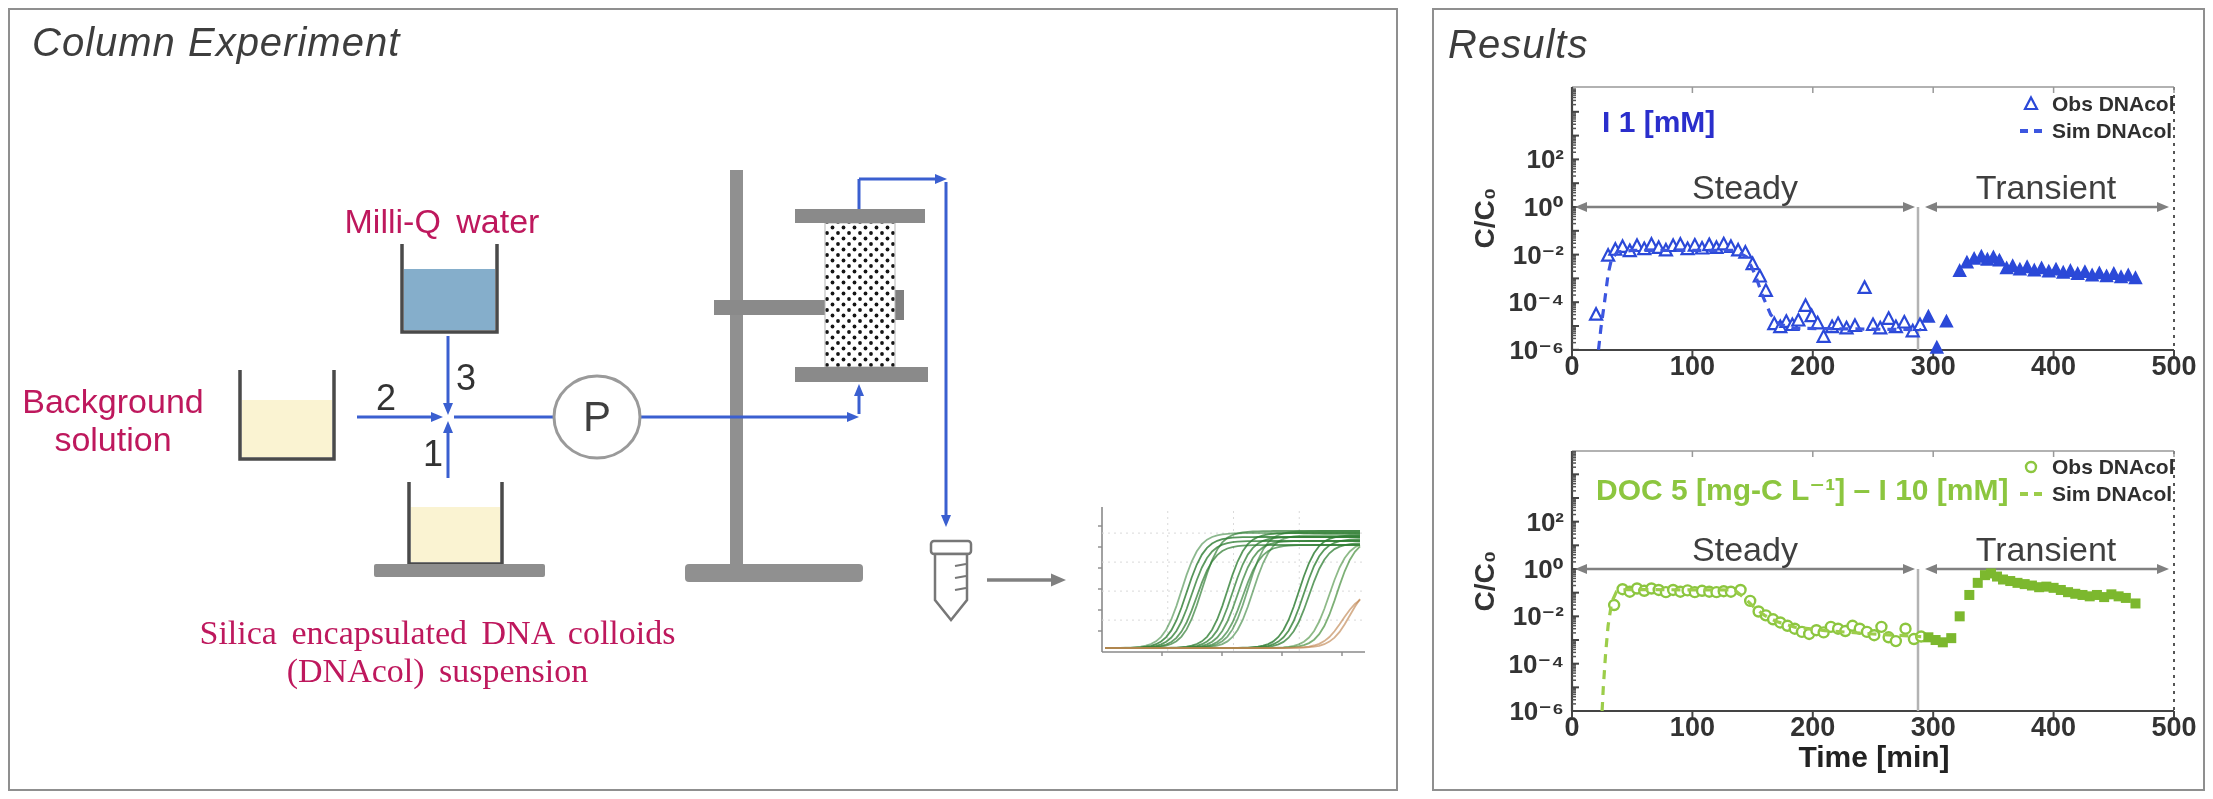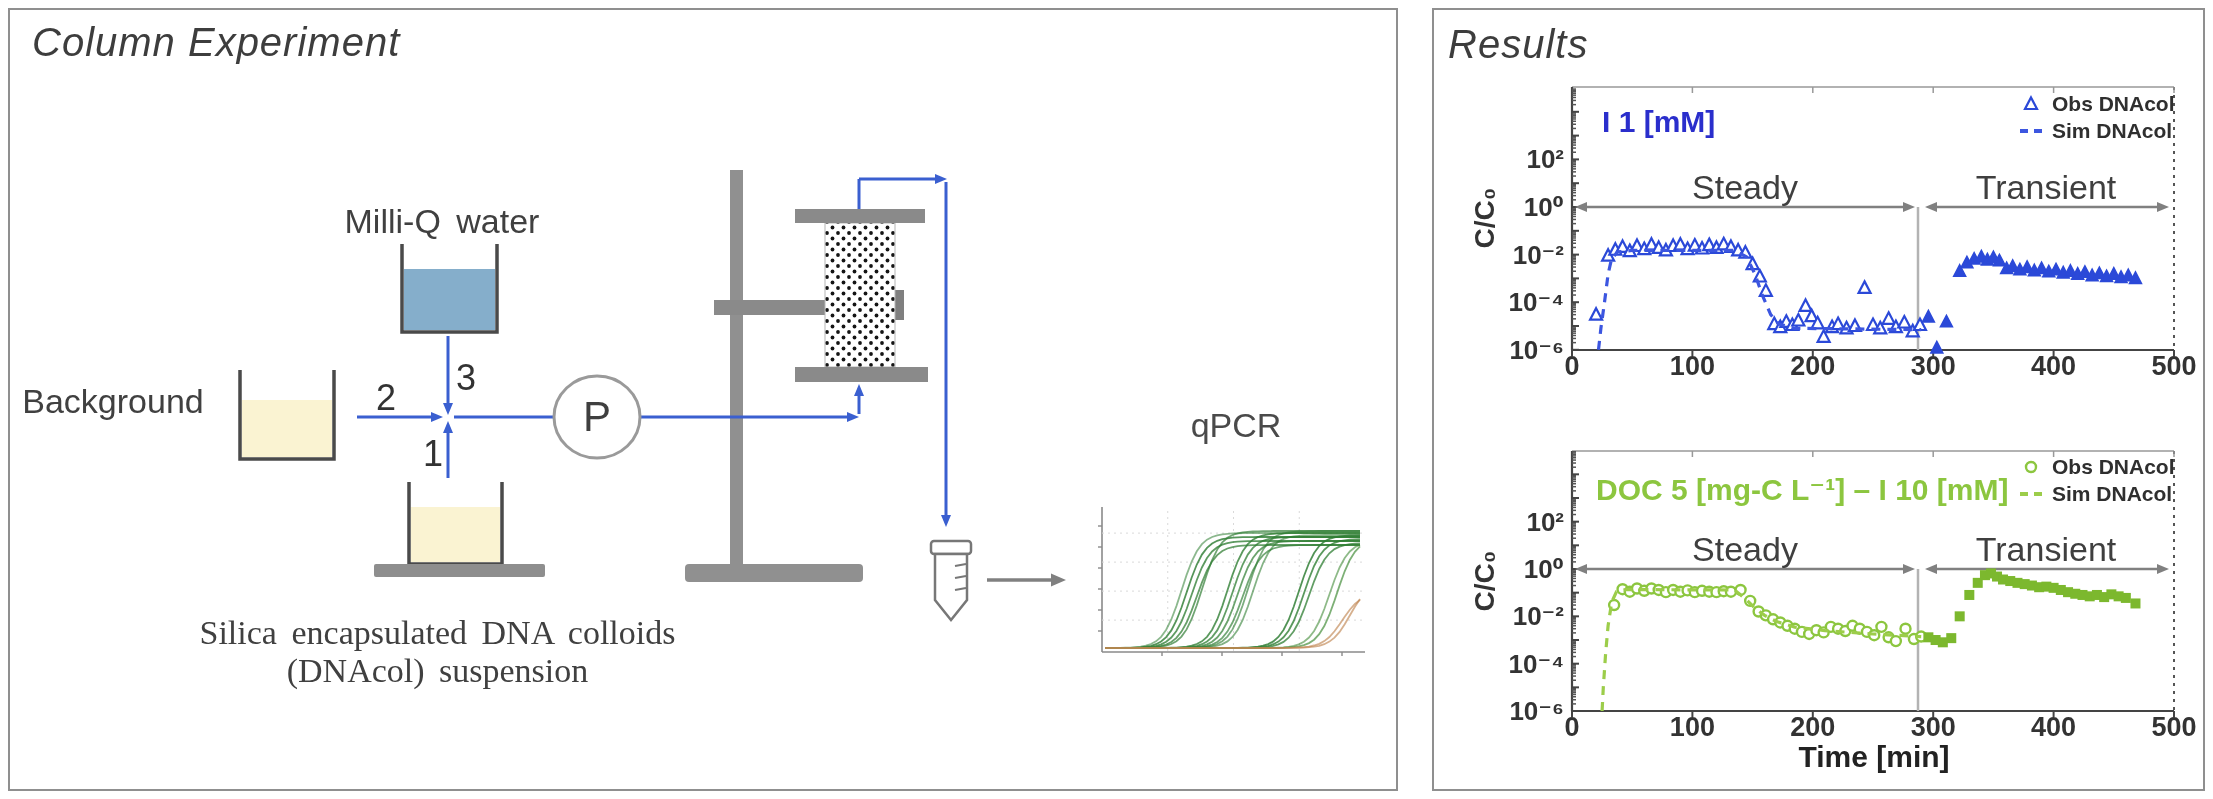--- a/index.html
+++ b/index.html
@@ -1,21 +1,21 @@
 <!DOCTYPE html>
 <html><head>
 <meta charset="utf-8">
 <style>
   html,body{margin:0;padding:0;background:#ffffff;}
   #stage{position:relative;width:2213px;height:799px;background:#ffffff;overflow:hidden;
          font-family:"Liberation Sans","DejaVu Sans",sans-serif;}
   .panel{position:absolute;background:#ffffff;border:2px solid #8f8f8f;box-sizing:border-box;}
   .lbl{position:absolute;color:#1f1f1f;line-height:1.12;}
   .panel-title{font-size:40px;font-weight:normal;font-style:italic;color:#3d3d3d;letter-spacing:1px;}
-  .diagram-label{font-size:34px;text-align:center;color:#404040;word-spacing:6px;}
+  .diagram-label{font-size:34px;text-align:center;color:#be185d;word-spacing:6px;}
   .num-label{font-size:36px;color:#333333;}
   .qpcr-label{font-size:34px;text-align:center;color:#4a4a4a;word-spacing:4px;}
   svg{position:absolute;left:0;top:0;}
   svg text{font-family:"Liberation Sans","DejaVu Sans",sans-serif;}
 </style>
 </head>
 <body>
 
 <div id="stage">
 
@@ -124,33 +124,33 @@
           <path d="M1095.0 638.0 L1100.1 638.0 L1105.2 638.0 L1110.3 638.0 L1115.4 638.0 L1120.5 638.0 L1125.6 638.0 L1130.7 638.0 L1135.8 638.0 L1140.9 638.0 L1146.0 638.0 L1151.1 638.0 L1156.2 638.0 L1161.3 638.0 L1166.4 638.0 L1171.5 638.0 L1176.6 638.0 L1181.7 638.0 L1186.8 638.0 L1191.9 638.0 L1197.0 638.0 L1202.1 638.0 L1207.2 638.0 L1212.3 638.0 L1217.4 638.0 L1222.5 638.0 L1227.6 638.0 L1232.7 638.0 L1237.8 638.0 L1242.9 638.0 L1248.0 638.0 L1253.1 638.0 L1258.2 638.0 L1263.3 638.0 L1268.4 638.0 L1273.5 638.0 L1278.6 637.9 L1283.7 637.9 L1288.8 637.7 L1293.9 637.6 L1299.0 637.2 L1304.1 636.7 L1309.2 635.8 L1314.3 634.2 L1319.4 631.6 L1324.5 627.7 L1329.6 621.9 L1334.7 614.3 L1339.8 605.5 L1344.9 596.7 L1350.0 589.1 " fill="none" stroke="#c08552" stroke-width="1.8" opacity="0.65"></path>
         </g>
       </svg>
 
     <div class="lbl panel-title" style="left:22px;top:10px;">Column Experiment</div>
 
     <div class="lbl diagram-label" style="left:317px;top:192px;width:230px;">Milli-Q water</div>
 
     <div class="lbl diagram-label" style="left:0px;top:372px;width:206px;">
       <div>Background</div>
+      <div>solution</div>
     </div>
 
     <div class="lbl num-label" style="left:366px;top:368px;">2</div>
     <div class="lbl num-label" style="left:446px;top:348px;">3</div>
     <div class="lbl num-label" style="left:413px;top:424px;">1</div>
 
     <div class="lbl diagram-label" style="left:140px;top:604px;width:575px;font-family:Liberation Serif, serif;">
       <div>Silica encapsulated DNA colloids</div>
       <div>(DNAcol) suspension</div>
     </div>
 
     <div class="lbl qpcr-label" style="left:1092px;top:396px;width:268px;">
-      <div>qPCR</div>
     </div>
   </div>
 
   <div class="panel" style="left:1432px;top:8px;width:773px;height:783px;">
     <div class="lbl panel-title" style="left:14px;top:12px;">Results</div>
     <svg id="charts-svg" width="769" height="779" viewBox="0 0 769 779">
         <g>
           <line x1="138" y1="77" x2="740" y2="77" stroke="#999999" stroke-width="1.5"></line>
           <line x1="740" y1="77" x2="740" y2="340" stroke="#555555" stroke-width="2" stroke-dasharray="3 5"></line>
           <line x1="138" y1="77" x2="138" y2="340" stroke="#444444" stroke-width="2.2"></line>

